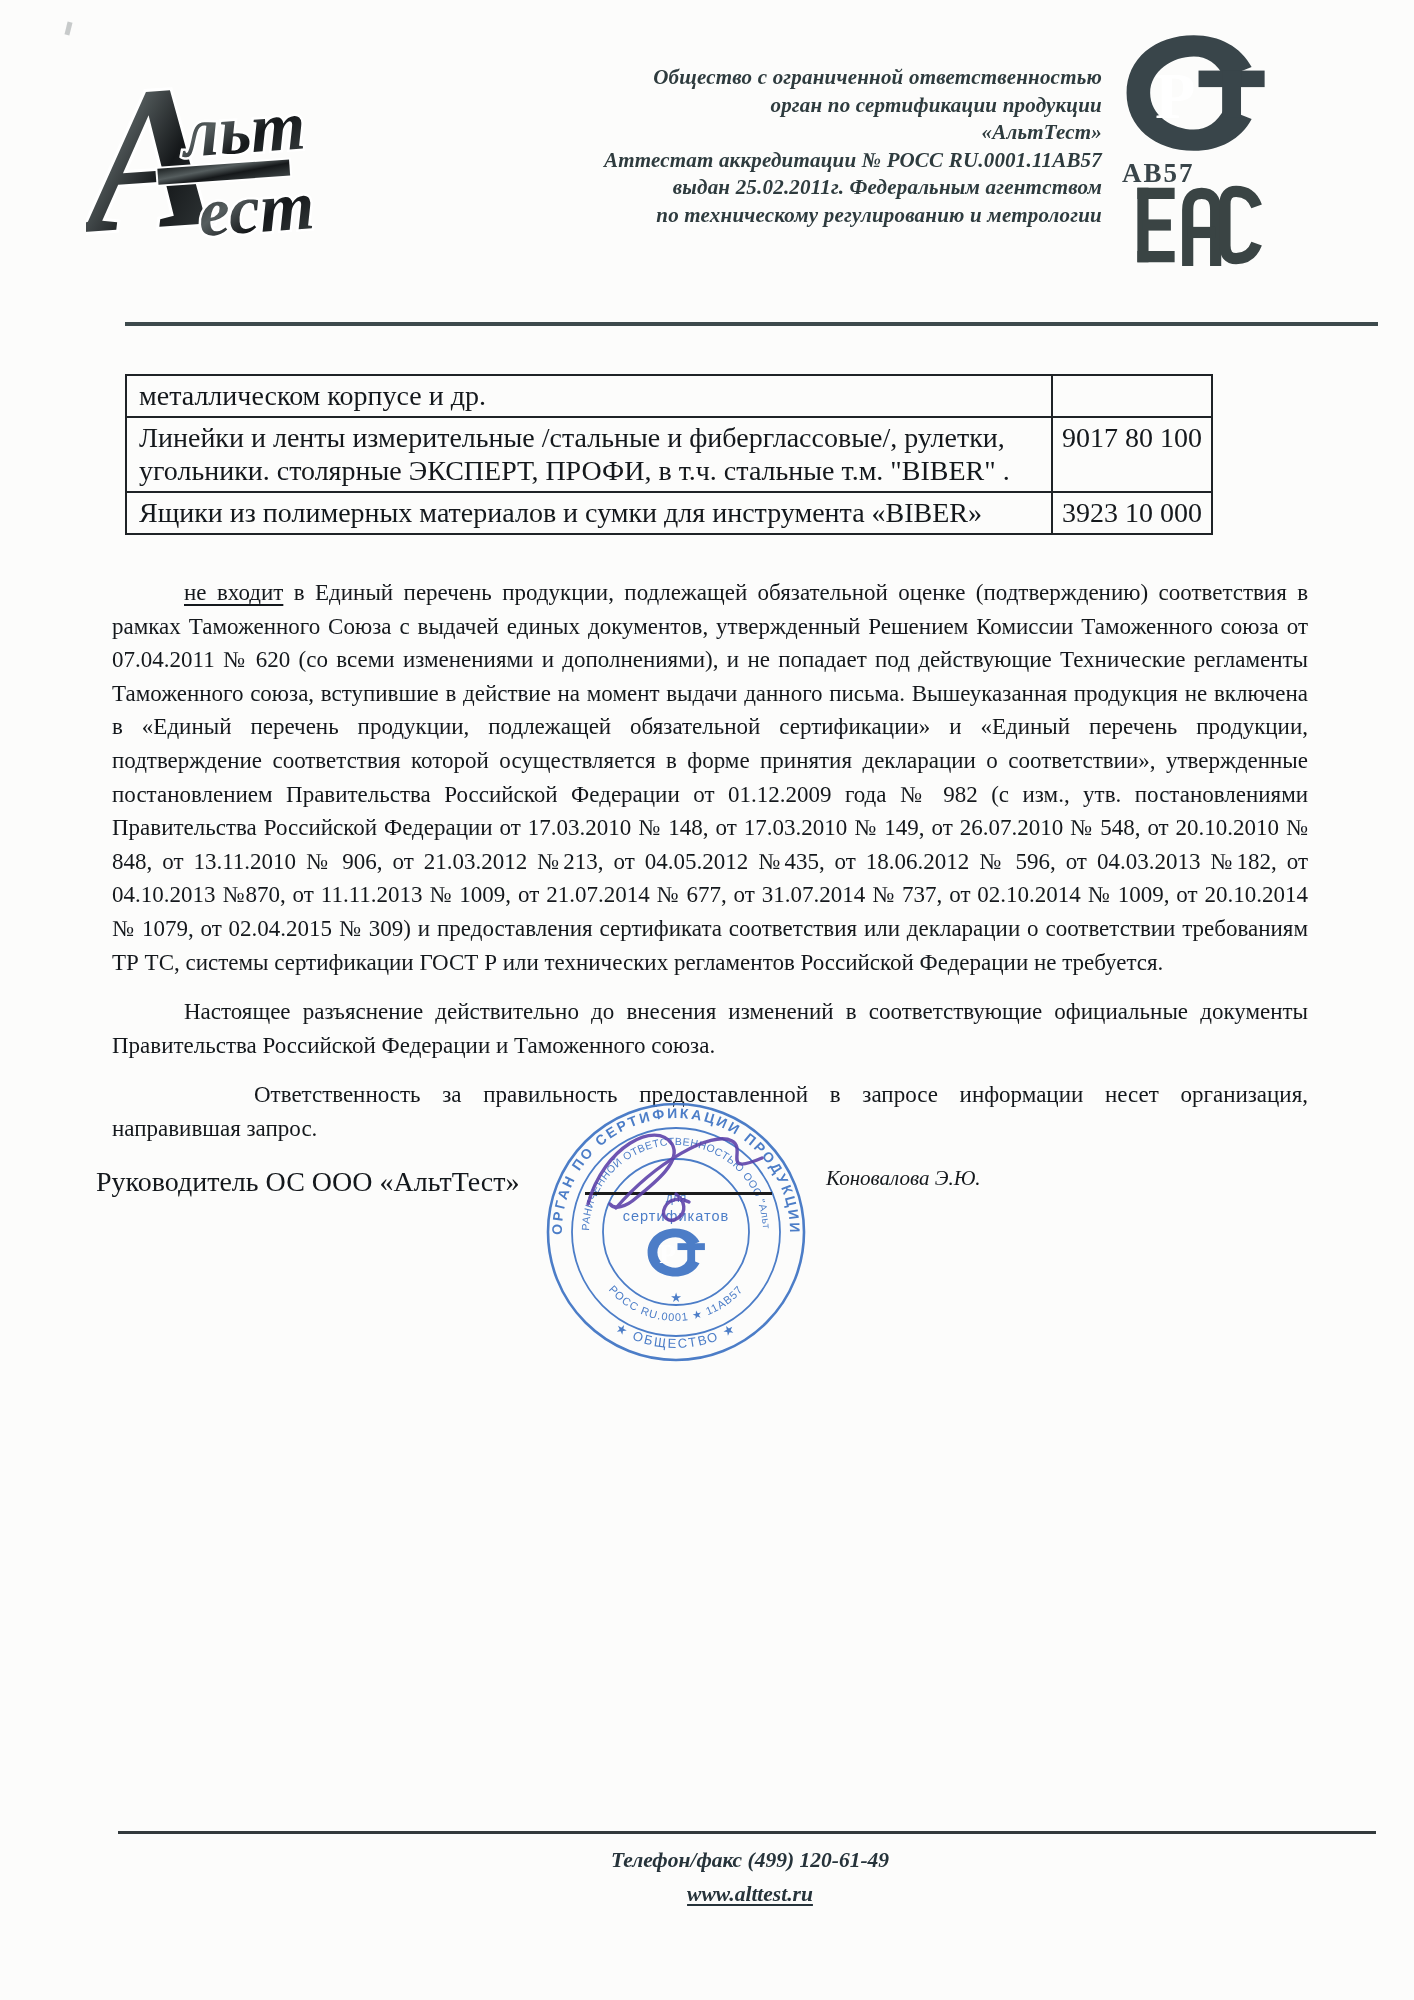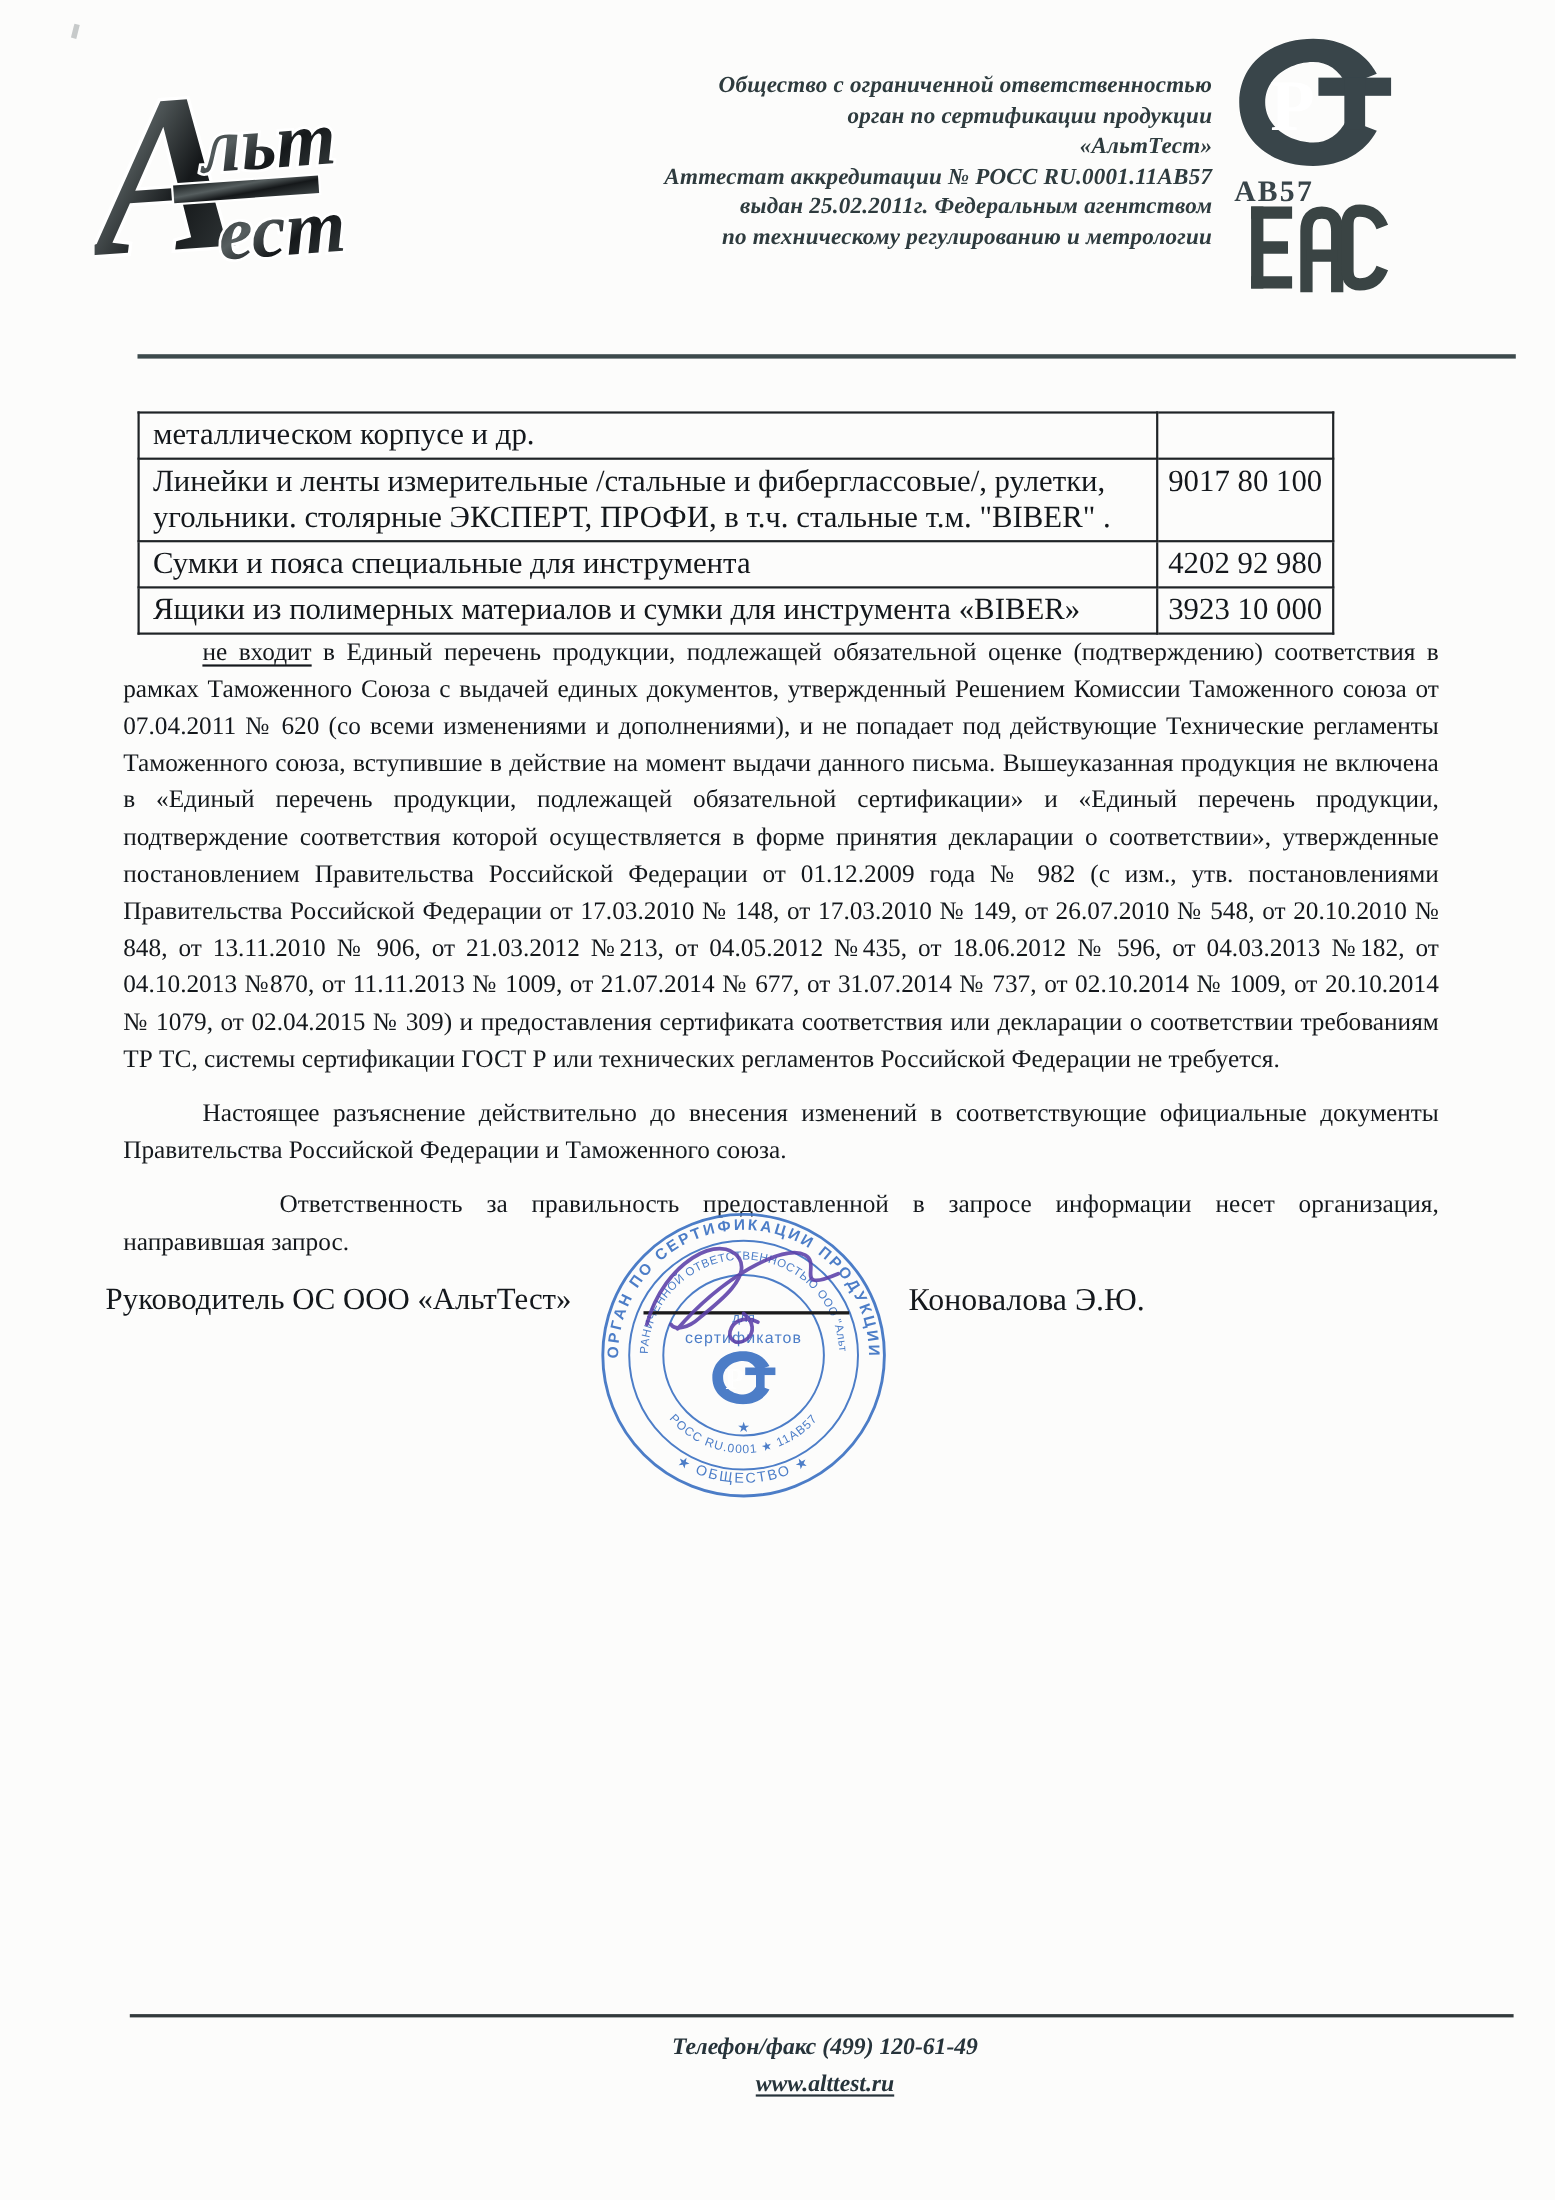--- a/index.html
+++ b/index.html
@@ -44,21 +44,21 @@
     position:absolute;left:96px;top:560px;width:1228px;
     font-size:23px;line-height:33.6px;
     text-align:justify;
   }
   .body-text p{margin:16px;}
   .p-indent{text-indent:72px;}
   .p-indent-lg{text-indent:142px;}
   .u{text-decoration:underline;text-underline-offset:4px;}
   
   .sig-left{position:absolute;left:96px;top:1166px;font-size:28px;}
-  .sig-right{position:absolute;left:826px;top:1166px;font-size:29px;}
+  .sig-right{position:absolute;left:826px;top:1166px;font-size:21px;font-style:italic;}
   .sig-line{position:absolute;left:585px;top:1192px;width:187px;height:3px;background:#1b1b1b;}
   .stamp{position:absolute;left:540px;top:1090px;opacity:.93;}
   .autograph{position:absolute;left:560px;top:1108px;}
   
   .foot-rule{position:absolute;left:118px;top:1831px;width:1258px;height:2.6px;background:#333a3c;}
   .footer{
     position:absolute;left:130px;top:1843px;width:1240px;
     text-align:center;font-weight:bold;font-style:italic;
     font-size:21.5px;line-height:34px;color:#26333a;
   }
@@ -138,24 +138,20 @@
     <tbody>
       <tr>
         <td>металлическом корпусе и др.</td>
         <td class="code"></td>
       </tr>
       <tr>
         <td>Линейки и ленты измерительные /стальные и фиберглассовые/, рулетки, угольники. столярные  ЭКСПЕРТ, ПРОФИ, в т.ч. стальные  т.м. "BIBER" .</td>
         <td class="code">9017 80 100</td>
       </tr>
       <tr>
-        <td>Сумки и пояса  специальные для инструмента</td>
-        <td class="code">4202 92 980</td>
-      </tr>
-      <tr>
         <td>Ящики из полимерных материалов и сумки для инструмента «BIBER»</td>
         <td class="code">3923 10 000</td>
       </tr>
     </tbody>
   </table>
 
   <div class="body-text">
     <p class="p-indent"><span class="u">не входит</span><span> в Единый перечень продукции, подлежащей обязательной оценке (подтверждению) соответствия в рамках Таможенного Союза с выдачей единых документов, утвержденный Решением Комиссии Таможенного союза от 07.04.2011 № 620 (со всеми изменениями и дополнениями), и не попадает под действующие Технические регламенты Таможенного союза, вступившие в действие на момент выдачи данного письма. Вышеуказанная продукция не включена в «Единый перечень продукции, подлежащей обязательной сертификации» и «Единый перечень продукции, подтверждение соответствия которой осуществляется в форме принятия декларации о соответствии», утвержденные постановлением Правительства Российской Федерации от 01.12.2009 года № 982 (с изм., утв. постановлениями Правительства Российской Федерации от 17.03.2010 № 148, от 17.03.2010 № 149, от 26.07.2010 № 548, от 20.10.2010 № 848, от 13.11.2010 № 906, от 21.03.2012 №213, от 04.05.2012 №435, от 18.06.2012 № 596, от 04.03.2013 №182, от 04.10.2013 №870, от 11.11.2013 № 1009, от 21.07.2014 № 677, от 31.07.2014 № 737, от 02.10.2014 № 1009, от 20.10.2014 № 1079, от 02.04.2015 № 309) и предоставления сертификата соответствия или декларации о соответствии требованиям ТР ТС,  системы сертификации ГОСТ Р или технических регламентов Российской Федерации не требуется.</span></p>
     <p class="p-indent">Настоящее разъяснение действительно до внесения изменений в соответствующие официальные документы Правительства Российской Федерации и Таможенного союза.</p>
     <p class="p-indent-lg">Ответственность за правильность предоставленной в запросе информации несет организация, направившая запрос.</p>

